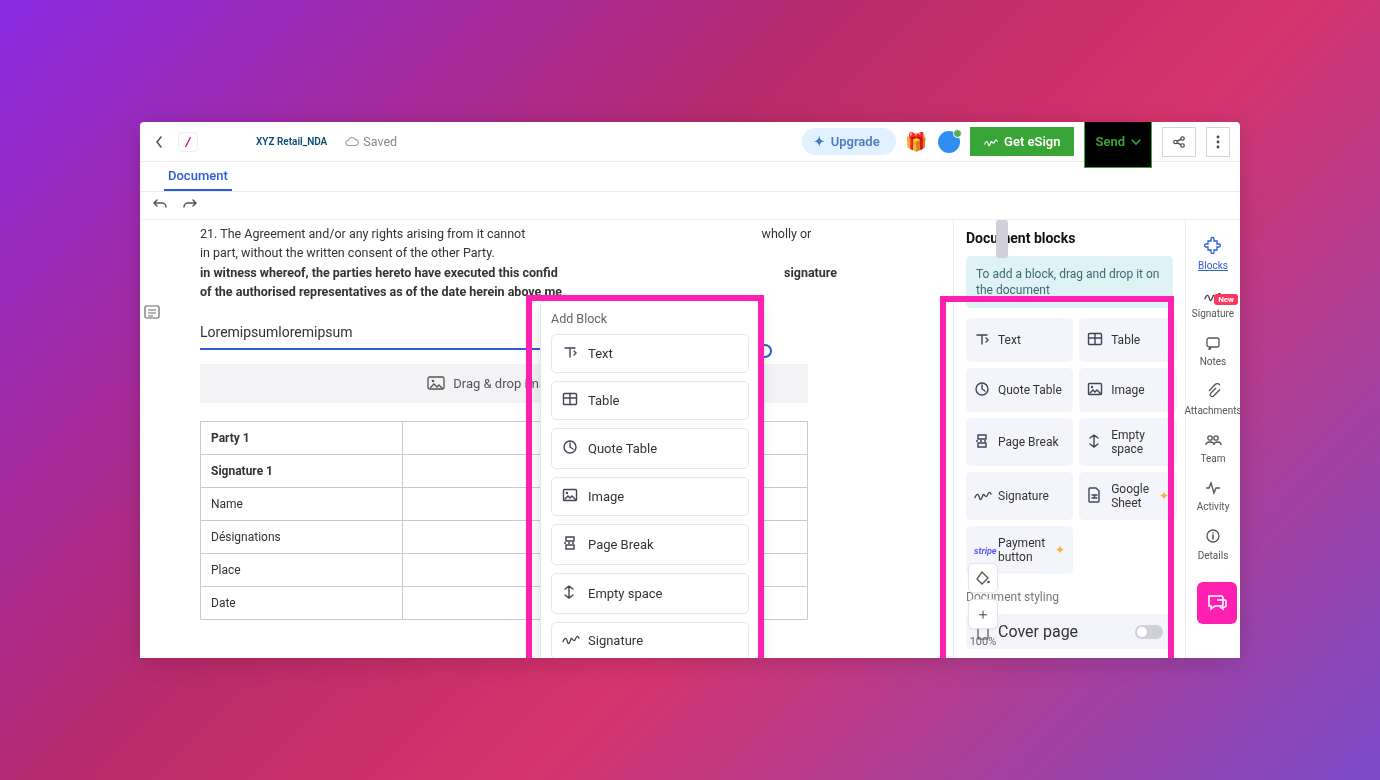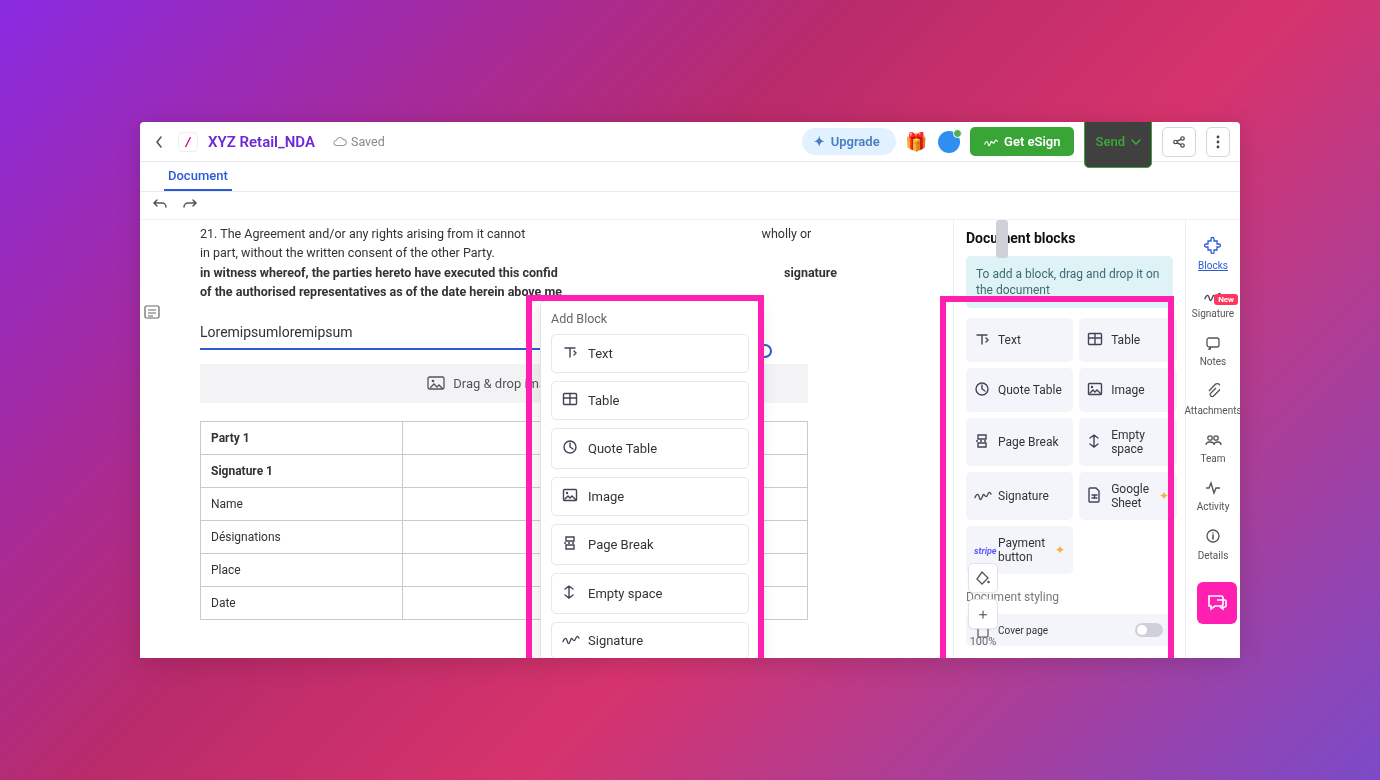--- a/index.html
+++ b/index.html
@@ -42,21 +42,21 @@
   }
   .logo-chip {
     width: 20px; height: 20px;
     background:#fff;
     border:1px solid #eee;
     border-radius:4px;
     display:flex; align-items:center; justify-content:center;
     color:#e6007e; font-weight:700; font-style:italic;
     font-size:13px;
   }
-  .doc-title { font-size: 15px; font-weight: 600; color: #6d28d9; }
+  .doc-title { font-size: 10px; font-weight: 600; color: #0c4a6e; margin-left: 48px; }
   .saved { display:flex; align-items:center; gap:4px; color:#888; font-size:12.5px; margin-left:8px;}
   .flex-spacer { flex:1; }
   .upgrade-pill {
     background:#e1f1ff;
     color:#4a7dbf;
     font-weight:600;
     font-size:13px;
     border-radius: 18px;
     padding: 6px 16px 6px 12px;
     display:flex; align-items:center; gap:6px;
@@ -66,29 +66,29 @@
     width:22px; height:22px; border-radius:50%;
     background:#2f8ef0;
     position:relative;
   }
   .avatar-ico::after{
     content:""; position:absolute; right:-2px; top:-2px;
     width:7px;height:7px;border-radius:50%;
     background:#4caf50; border:1.5px solid #fff;
   }
   .btn {
-    border-radius:5px;
+    border-radius:0;
     font-size:13px;
     font-weight:600;
     display:inline-flex; align-items:center; gap:6px;
     padding: 7px 14px;
     cursor:pointer;
   }
   .btn-esign { background:#3aa537; color:#fff; }
-  .btn-send  { background:#404040; color:#3aa537; border:1px solid #3aa537; padding:18px 10px;}
+  .btn-send  { background:#000000; color:#3aa537; border:1px solid #3aa537; padding:18px 10px;}
   .btn-share { background:#fff; border:1px solid #d4d4e0; color:#444; padding:7px 9px;}
   .btn-more  { background:#fff; border:1px solid #d4d4e0; color:#444; padding:7px 9px;}
 
   
   .tabstrip {
     height: 30px;
     border-bottom: 1px solid #e9e9ef;
     display:flex; align-items:flex-end;
     padding-left: 24px;
   }
@@ -221,21 +221,21 @@
   .sparkle { color:#f7b23b; font-size:12px; margin-left:2px;}
   .stripe-mark {
     font-size:9px; font-weight:700; color:#5b5bff;font-style:italic;
   }
 
   .styling-header { font-size:12px; color:#777; margin-top:6px;}
   .cover-row {
     background:#f4f5fa;border-radius:5px;
     display:flex; align-items:center; gap:8px;
     padding:8px 10px;
-    font-size:10px;color:#333;
+    font-size:16px;color:#333;
   }
   .switch {
     margin-left:auto;
     width:28px;height:14px;border-radius:8px;background:#cfd0d9;position:relative;
   }
   .switch::after{content:"";position:absolute;left:2px;top:2px;width:10px;height:10px;border-radius:50%;background:#fff;}
 
   
   .rail {
     width:55px;

